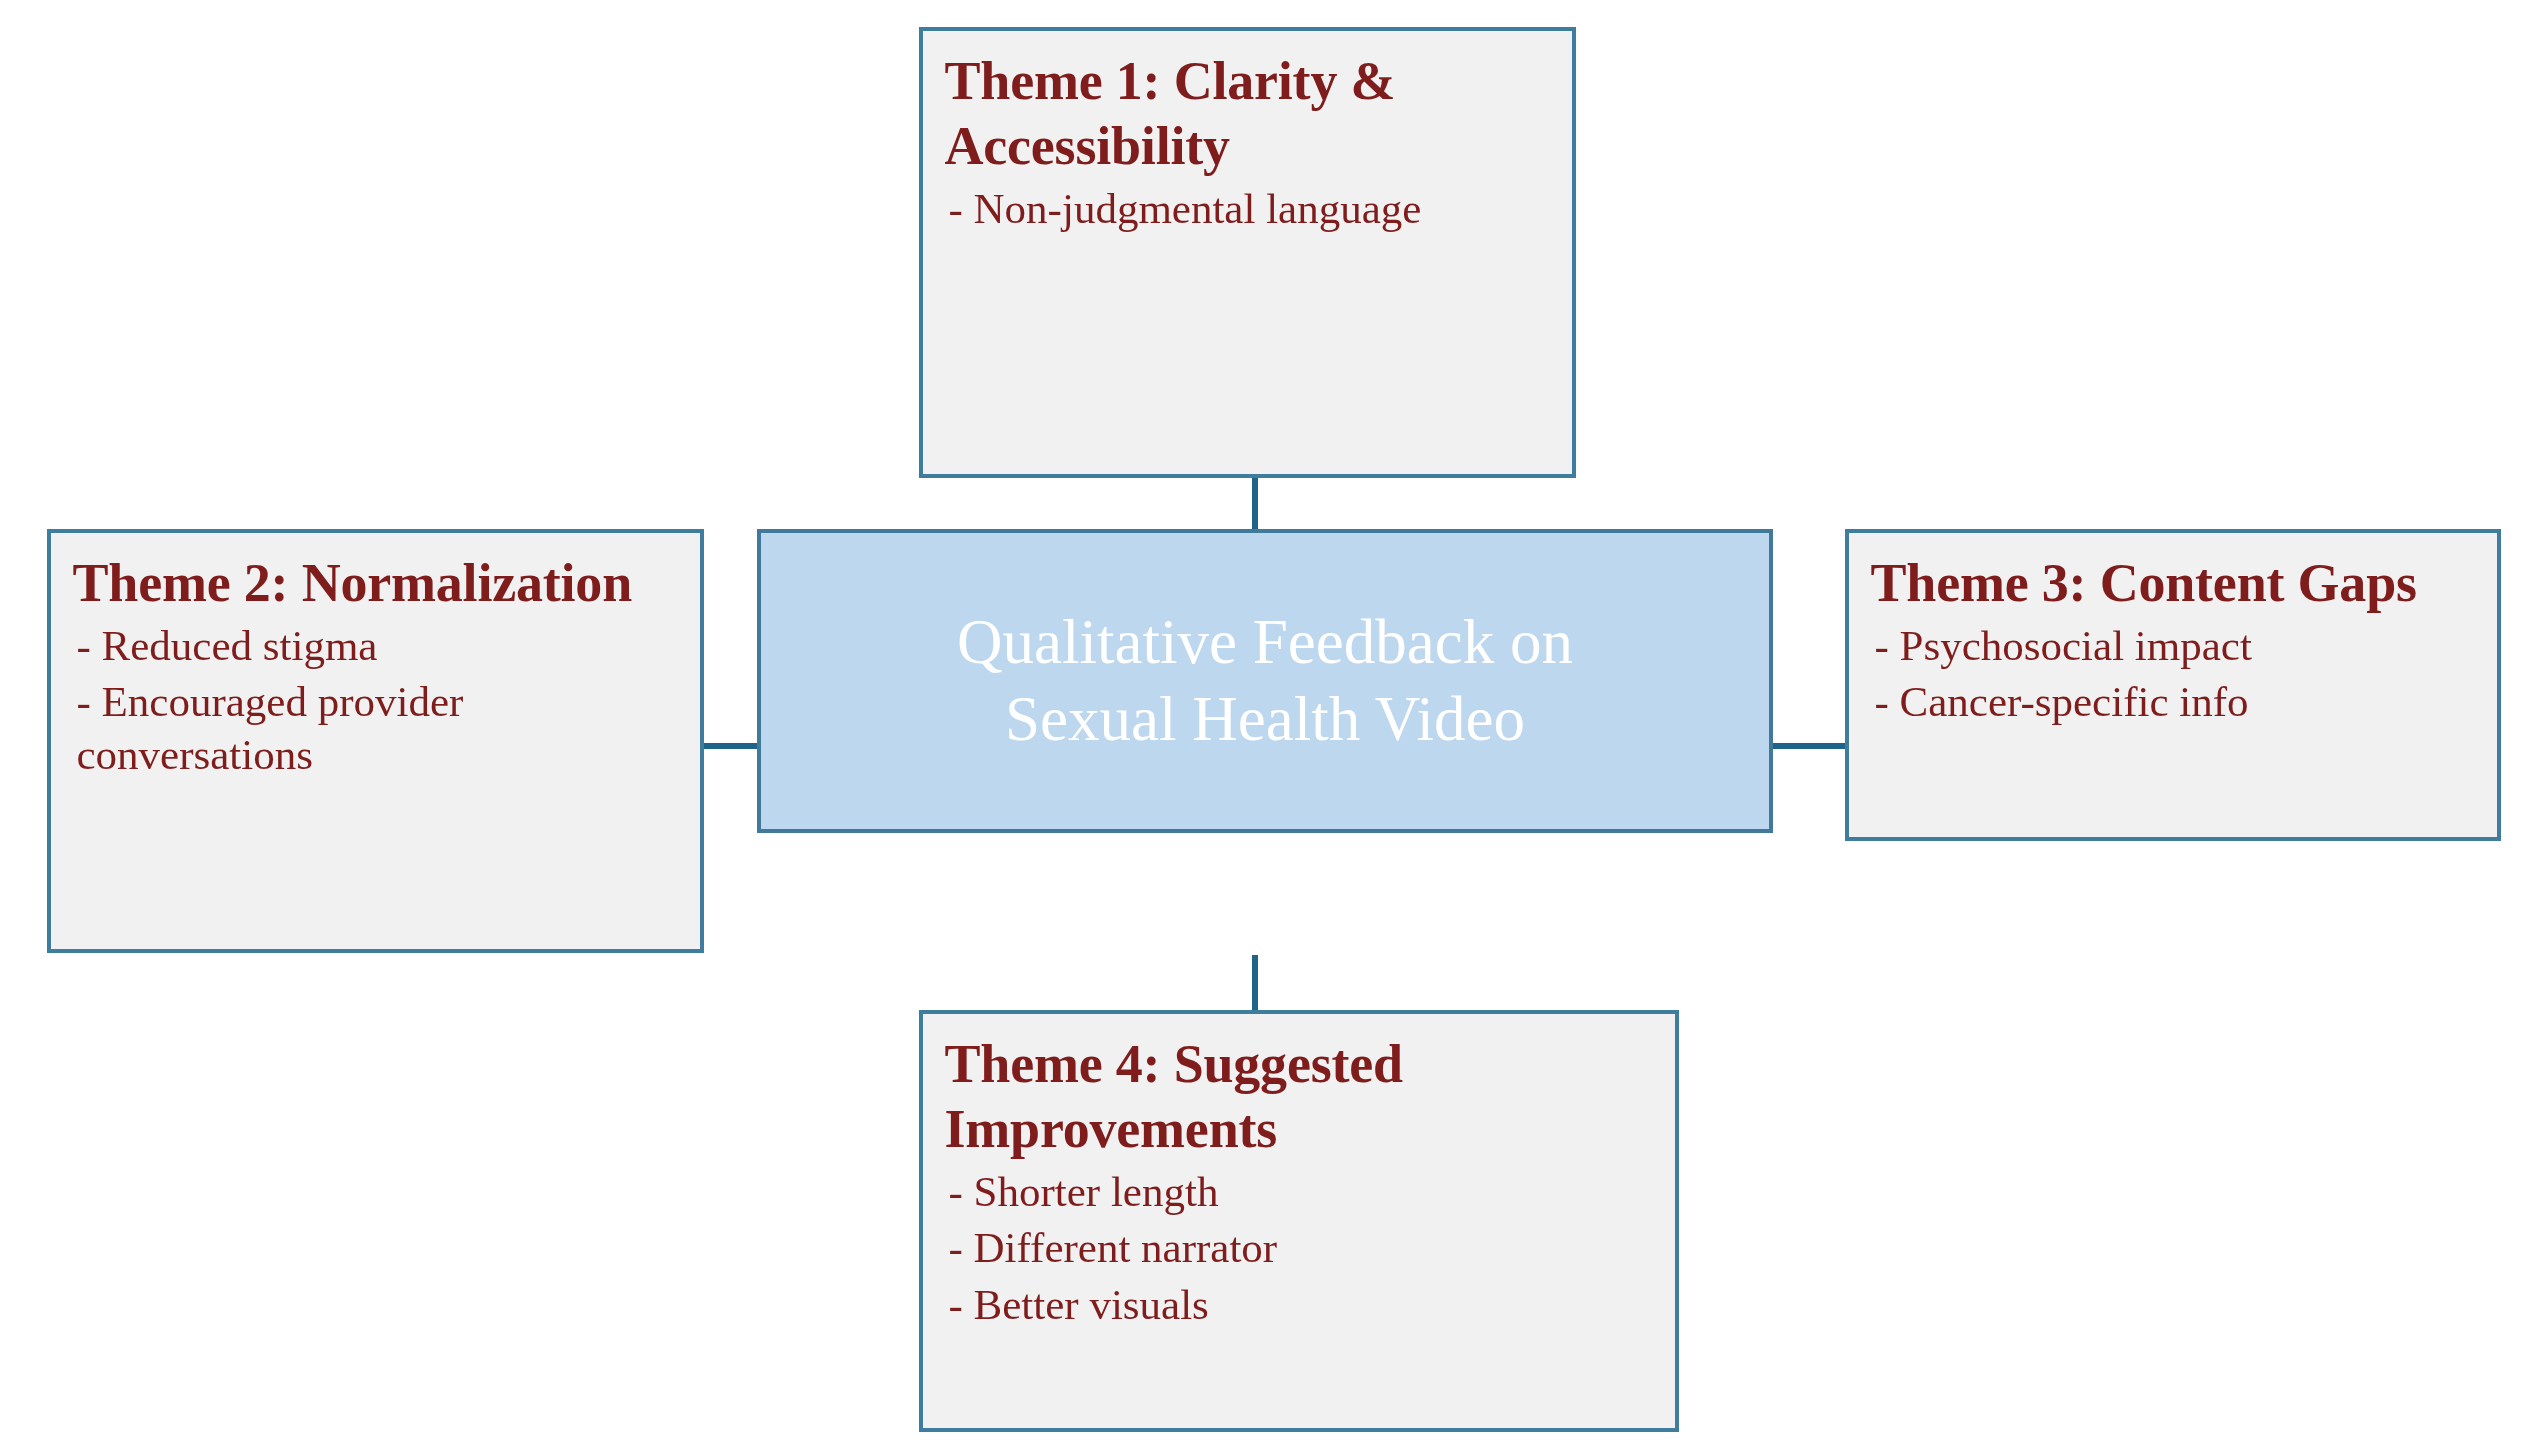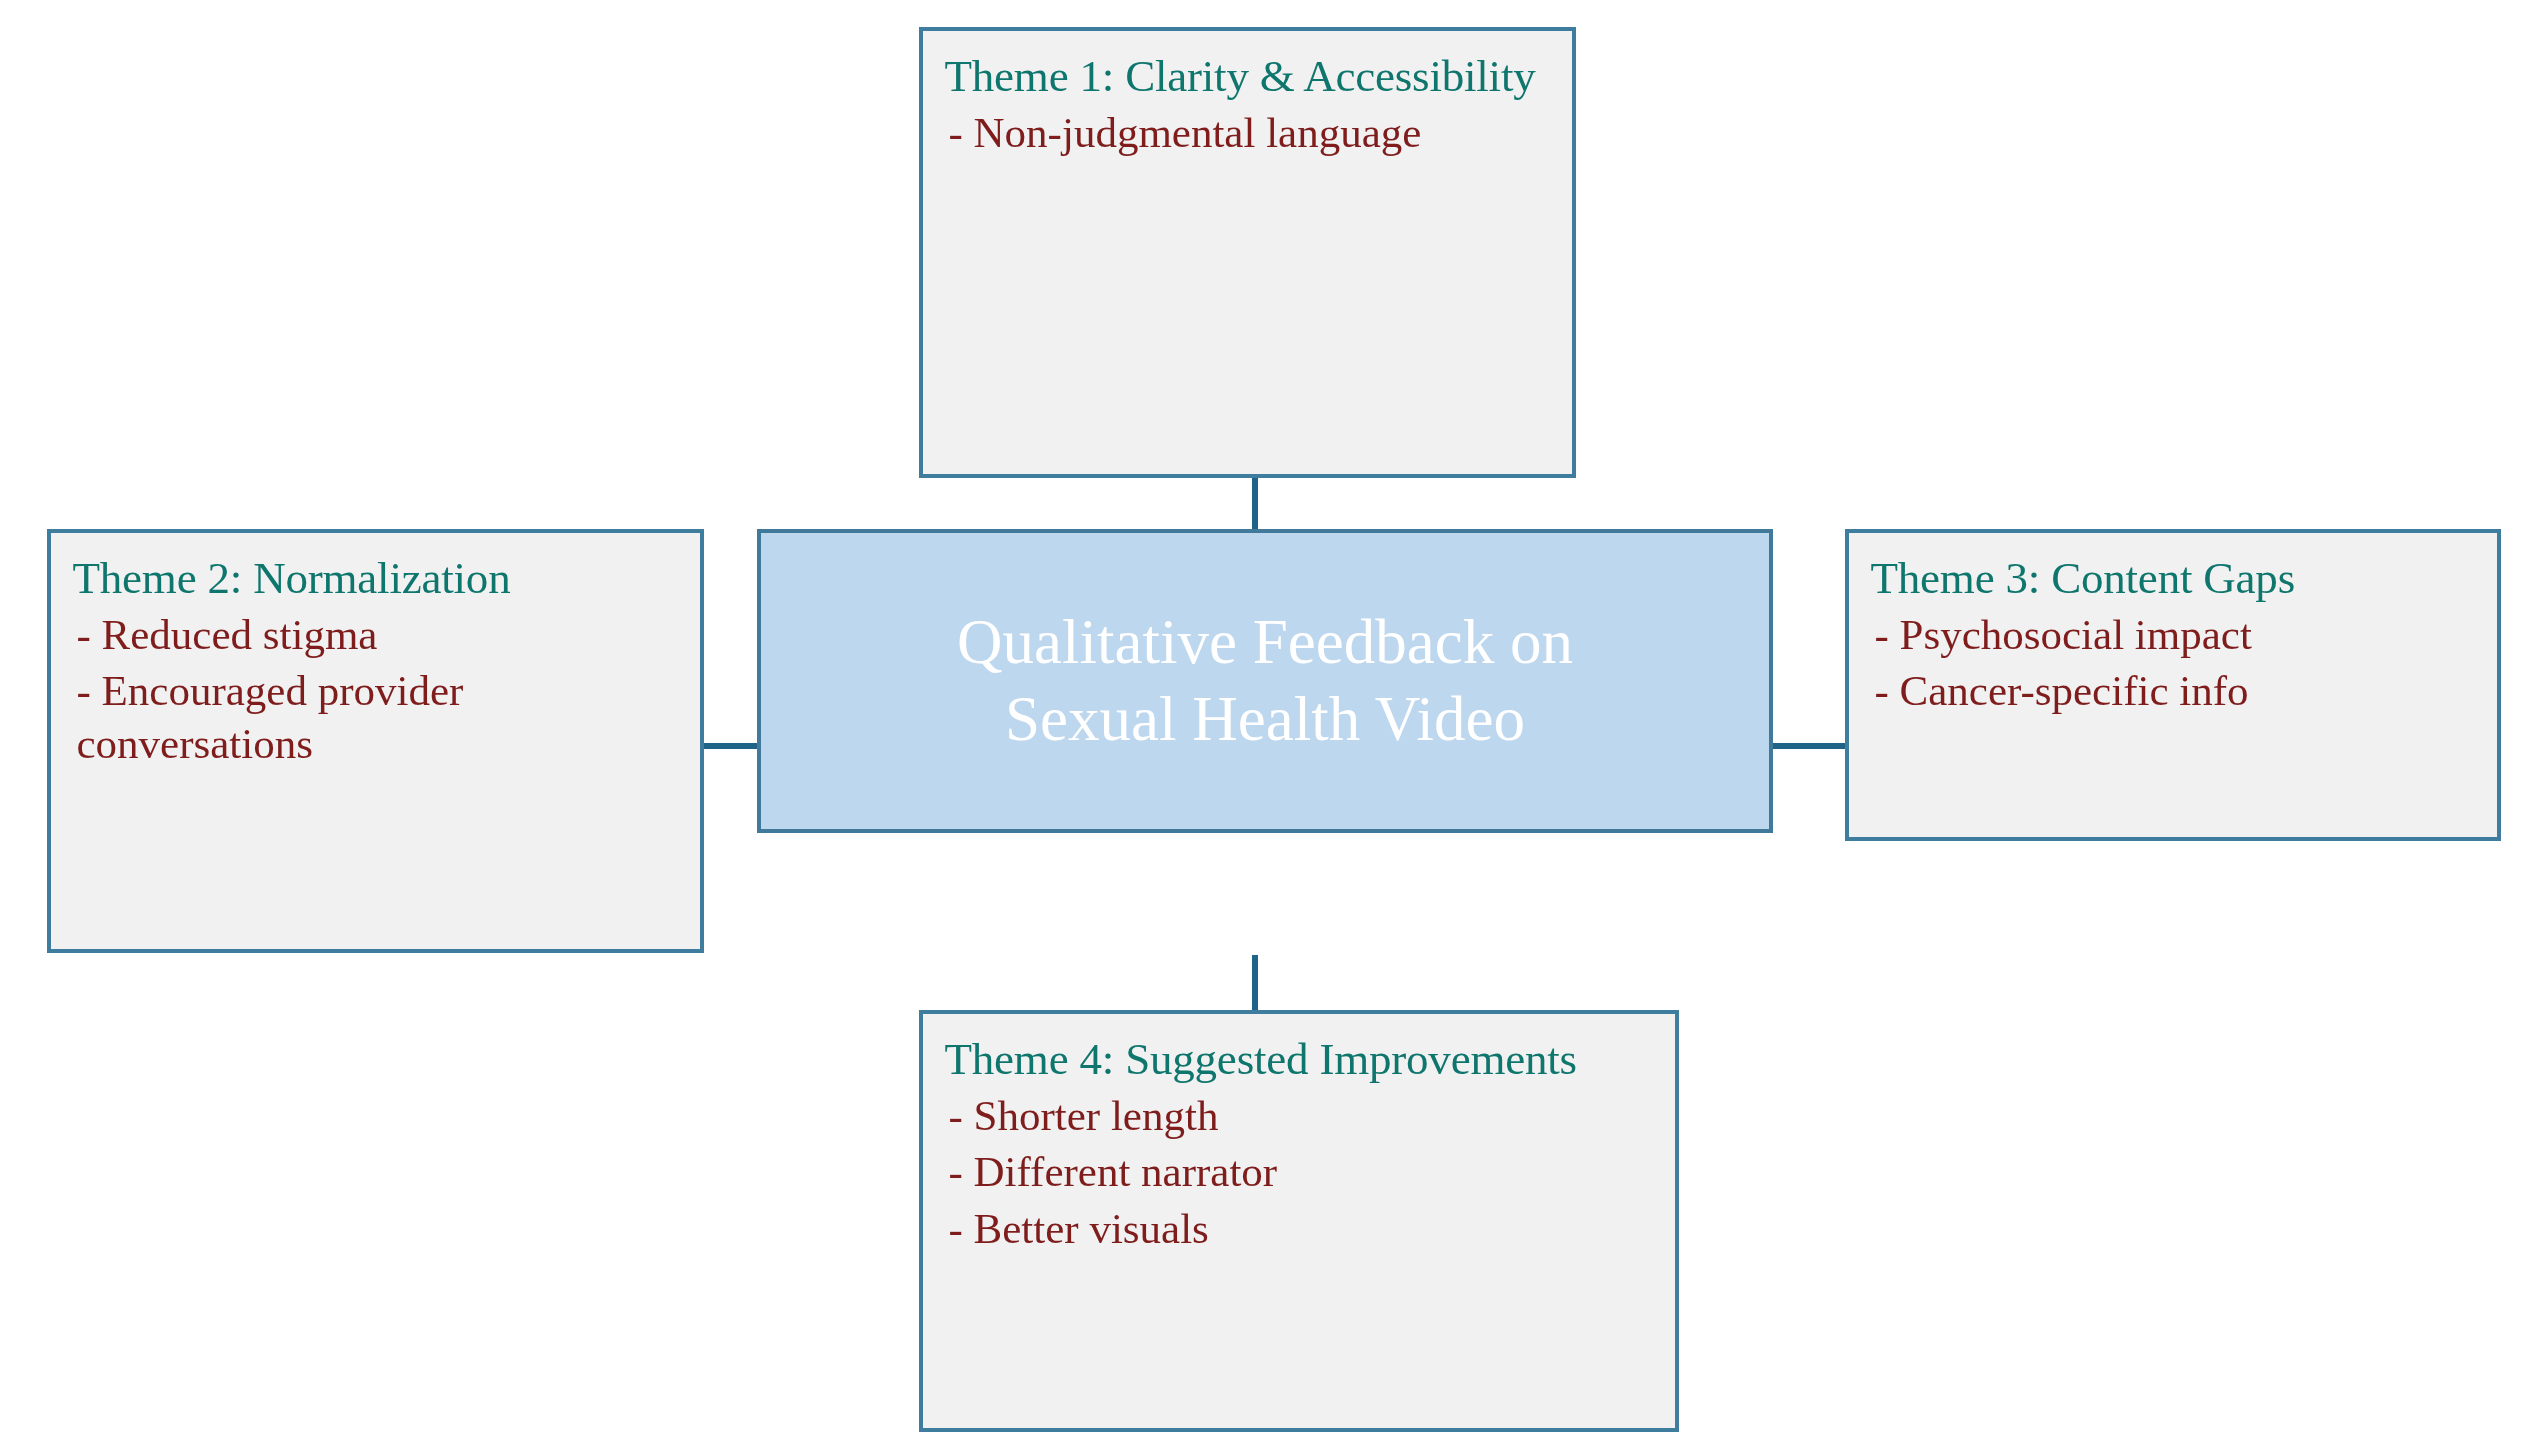--- a/index.html
+++ b/index.html
@@ -44,24 +44,24 @@
     background: #bdd7ee;
     border: 4.1px solid #41799b;
     display: flex;
     align-items: center;
     justify-content: center;
     padding: 8.3px 33px;
   }
 
   
   .node-title {
-    font-weight: normal;
-    font-size: 45px;
+    font-weight: bold;
+    font-size: 54px;
     line-height: 1.20;
-    color: #0f766e;
+    color: #7f1d1d;
     margin: 0 0 1.7px 0;
     letter-spacing: -0.2px;
   }
 
   .bullet-list {
     list-style: none;
     margin: 0;
     padding: 0;
   }
 

